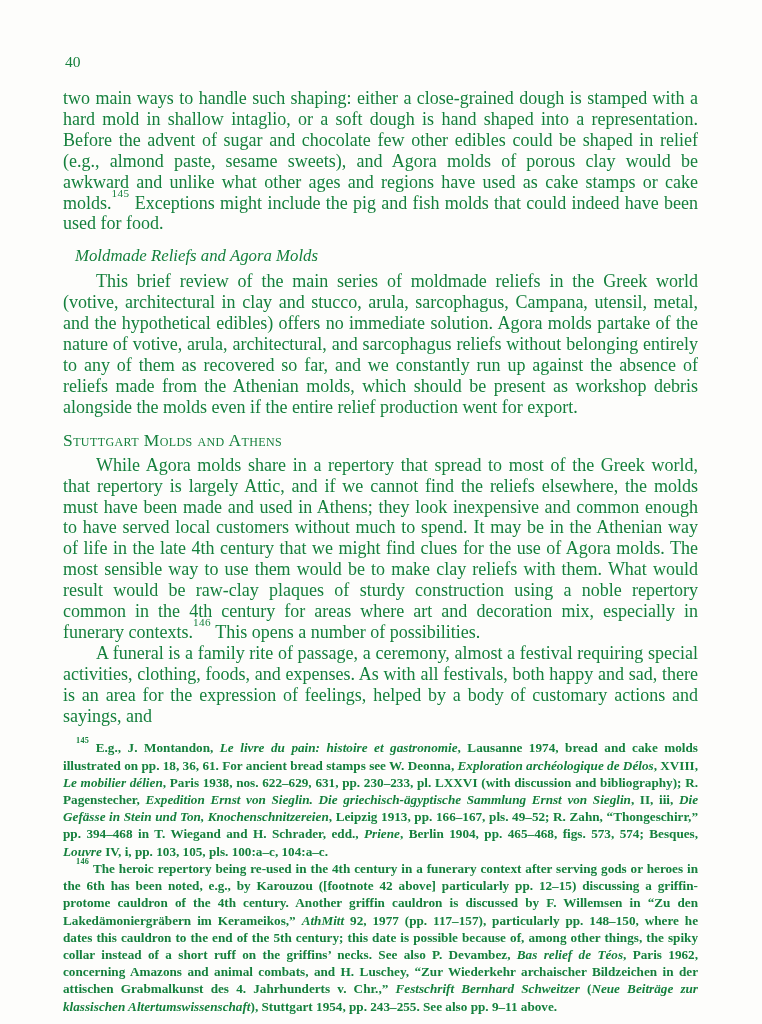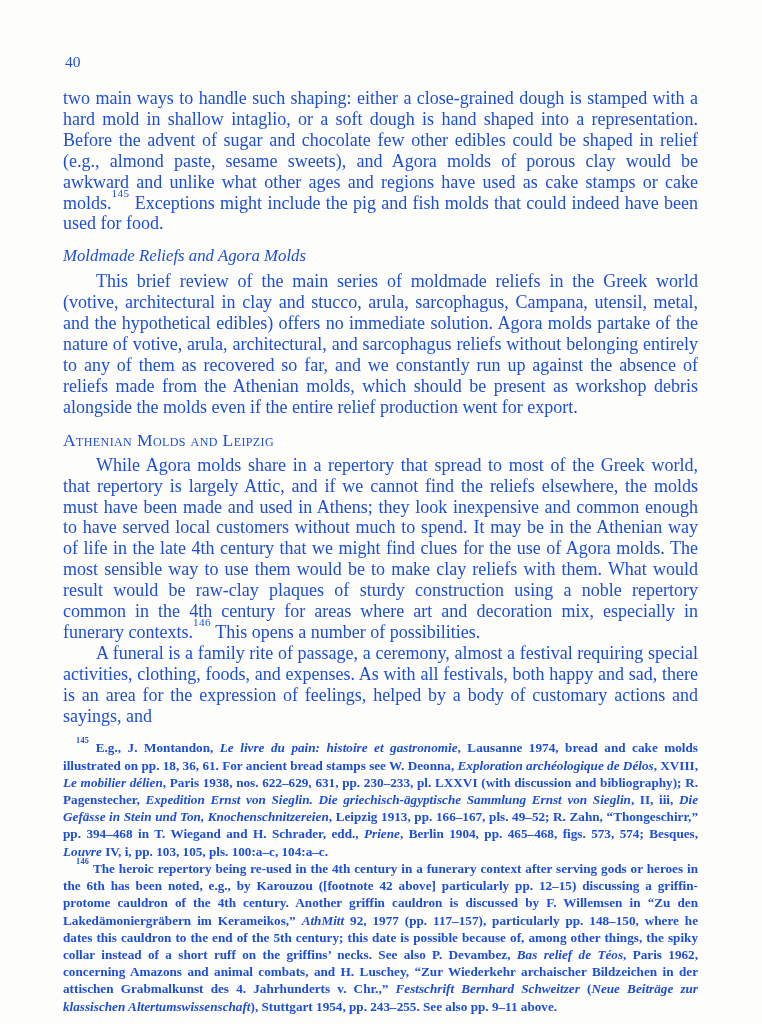--- a/index.html
+++ b/index.html
@@ -8,21 +8,21 @@
     width: 762px;
     height: 1024px;
     position: relative;
     overflow: hidden;
     font-family: "Liberation Serif", serif;
   }
   .page {
     position: absolute;
     inset: 0;
     background: #fdfdfb;
-    color: #1d4ed8;
+    color: #15803d;
     padding: 52px 64px 0 63px;
   }
   header.running-head {
     position: relative;
     text-align: center;
     margin-bottom: 16px;
     height: 20px;
   }
   .page-number {
     position: absolute;
@@ -39,21 +39,21 @@
     font-size: 18px;
     line-height: 20.9px;
     text-align: justify;
   }
   main .body-para.indent { text-indent: 33px; }
   h2.h-italic {
     font-style: italic;
     font-weight: normal;
     font-size: 16.8px;
     line-height: 20px;
-    margin: 12px 0 5px 0;
+    margin: 12px 0 5px 12px;
   }
   h2.h-smallcaps {
     font-variant: small-caps;
     font-weight: normal;
     font-size: 17.5px;
     line-height: 20px;
     letter-spacing: 0.4px;
     margin: 12px 0 5px 0;
   }
   sup.fn-ref, sup.fn-num {
@@ -76,21 +76,21 @@
 <body>
 
 <div class="page">
   <header class="running-head">
     <span class="page-number">40</span>
   </header>
   <main>
       <p class="body-para"><span>two main ways to handle such shaping: either a close-grained dough is stamped with a hard mold in shallow intaglio, or a soft dough is hand shaped into a representation. Before the advent of sugar and chocolate few other edibles could be shaped in relief (e.g., almond paste, sesame sweets), and Agora molds of porous clay would be awkward and unlike what other ages and regions have used as cake stamps or cake molds.</span><sup class="fn-ref">145</sup><span> Exceptions might include the pig and fish molds that could indeed have been used for food.</span></p>
       <h2 class="h-italic"><span class="it">Moldmade Reliefs and Agora Molds</span></h2>
       <p class="body-para indent"><span>This brief review of the main series of moldmade reliefs in the Greek world (votive, architectural in clay and stucco, arula, sarcophagus, Campana, utensil, metal, and the hypothetical edibles) offers no immediate solution. Agora molds partake of the nature of votive, arula, architectural, and sarcophagus reliefs without belonging entirely to any of them as recovered so far, and we constantly run up against the absence of reliefs made from the Athenian molds, which should be present as workshop debris alongside the molds even if the entire relief production went for export.</span></p>
-      <h2 class="h-smallcaps"><span>Athenian Molds and Leipzig</span></h2>
+      <h2 class="h-smallcaps"><span>Stuttgart Molds and Athens</span></h2>
       <p class="body-para indent"><span>While Agora molds share in a repertory that spread to most of the Greek world, that repertory is largely Attic, and if we cannot find the reliefs elsewhere, the molds must have been made and used in Athens; they look inexpensive and common enough to have served local customers without much to spend. It may be in the Athenian way of life in the late 4th century that we might find clues for the use of Agora molds. The most sensible way to use them would be to make clay reliefs with them. What would result would be raw-clay plaques of sturdy construction using a noble repertory common in the 4th century for areas where art and decoration mix, especially in funerary contexts.</span><sup class="fn-ref">146</sup><span> This opens a number of possibilities.</span></p>
       <p class="body-para indent"><span>A funeral is a family rite of passage, a ceremony, almost a festival requiring special activities, clothing, foods, and expenses. As with all festivals, both happy and sad, there is an area for the expression of feelings, helped by a body of customary actions and sayings, and</span></p>
     </main>
   <section class="footnotes">
       <p class="footnote"><sup class="fn-num">145</sup><span> E.g., J. Montandon, </span><span class="it">Le livre du pain: histoire et gastronomie</span><span>, Lausanne 1974, bread and cake molds illustrated on pp. 18, 36, 61. For ancient bread stamps see W. Deonna, </span><span class="it">Exploration archéologique de Délos</span><span>, XVIII, </span><span class="it">Le mobilier délien</span><span>, Paris 1938, nos. 622–629, 631, pp. 230–233, pl. LXXVI (with discussion and bibliography); R. Pagenstecher, </span><span class="it">Expedition Ernst von Sieglin. Die griechisch-ägyptische Sammlung Ernst von Sieglin</span><span>, II, iii, </span><span class="it">Die Gefässe in Stein und Ton, Knochenschnitzereien</span><span>, Leipzig 1913, pp. 166–167, pls. 49–52; R. Zahn, “Thongeschirr,” pp. 394–468 in T. Wiegand and H. Schrader, edd., </span><span class="it">Priene</span><span>, Berlin 1904, pp. 465–468, figs. 573, 574; Besques, </span><span class="it">Louvre</span><span> IV, i, pp. 103, 105, pls. 100:a–c, 104:a–c.</span></p>
       <p class="footnote"><sup class="fn-num">146</sup><span> The heroic repertory being re-used in the 4th century in a funerary context after serving gods or heroes in the 6th has been noted, e.g., by Karouzou ([footnote 42 above] particularly pp. 12–15) discussing a griffin-protome cauldron of the 4th century. Another griffin cauldron is discussed by F. Willemsen in “Zu den Lakedämoniergräbern im Kerameikos,” </span><span class="it">AthMitt</span><span> 92, 1977 (pp. 117–157), particularly pp. 148–150, where he dates this cauldron to the end of the 5th century; this date is possible because of, among other things, the spiky collar instead of a short ruff on the griffins’ necks. See also P. Devambez, </span><span class="it">Bas relief de Téos</span><span>, Paris 1962, concerning Amazons and animal combats, and H. Luschey, “Zur Wiederkehr archaischer Bildzeichen in der attischen Grabmalkunst des 4. Jahrhunderts v. Chr.,” </span><span class="it">Festschrift Bernhard Schweitzer</span><span> (</span><span class="it">Neue Beiträge zur klassischen Altertumswissenschaft</span><span>), Stuttgart 1954, pp. 243–255. See also pp. 9–11 above.</span></p>
     </section>
 </div>
 
 </body></html>

